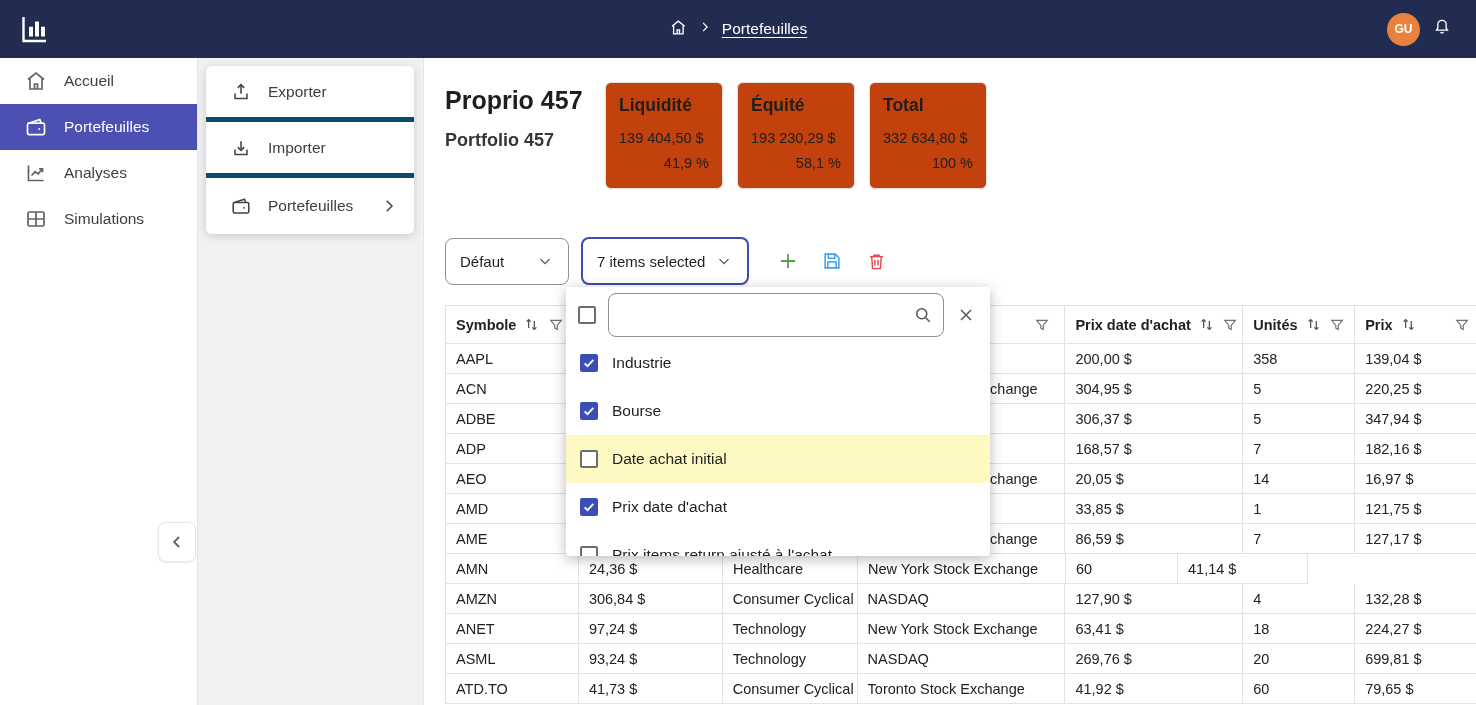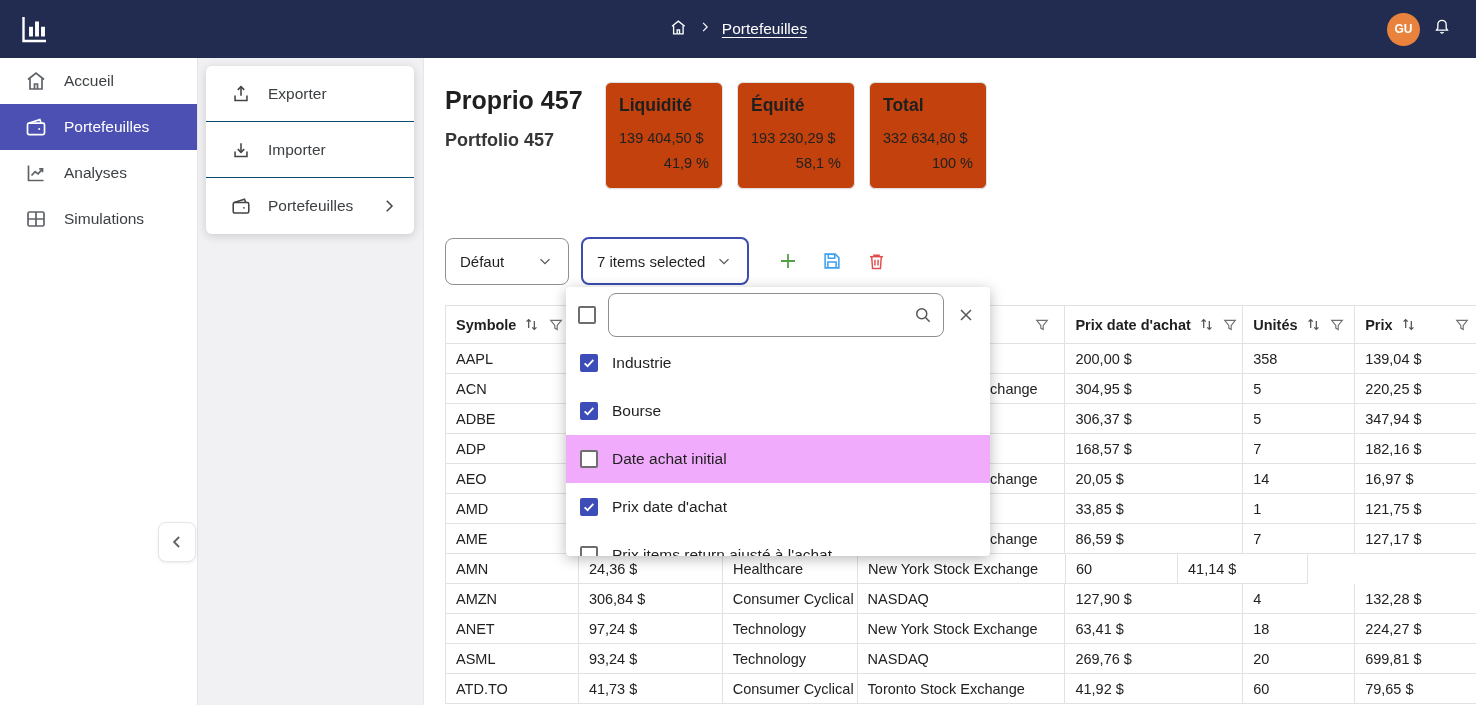--- a/index.html
+++ b/index.html
@@ -20,21 +20,21 @@
   .side-item .s-icon { margin-left:24px; width:24px; height:24px; color:#5f6368; }
   .side-item .s-label { margin-left:16px; font-size:15.5px; color:#3c4043; }
   .side-item.active { background:#4b50b2; }
   .side-item.active .s-icon { color:#fff; }
   .side-item.active .s-label { color:#fff; }
   .collapse-btn { position:absolute; left:158px; top:464px; width:38px; height:40px; background:#fff; border:1px solid #e6e6e6; border-radius:8px; box-shadow:0 1px 3px rgba(0,0,0,.08); display:flex; align-items:center; justify-content:center; color:#5f6368; cursor:pointer; }
 
   
   .drawer { position:absolute; left:198px; top:58px; width:226px; bottom:0; background:#f1f1f4; border-right:1px solid #e6e6e9; z-index:10; }
   .menu-card { position:absolute; left:8px; top:8px; width:208px; background:#fff; border-radius:6px; box-shadow:0 2px 10px rgba(0,0,0,.16); overflow:hidden; }
-  .menu-item { height:56px; display:flex; align-items:center; border-bottom:1px solid #0c4a6e; cursor:pointer; }
+  .menu-item { height:56px; display:flex; align-items:center; border-bottom:5px solid #0c4a6e; cursor:pointer; }
   .menu-item:last-child { border-bottom:none; }
   .menu-item .m-icon { margin-left:24px; width:22px; height:22px; color:#444; }
   .menu-item .m-label { margin-left:16px; font-size:15.5px; color:#3c4043; }
   .menu-item .m-chev { margin-left:auto; margin-right:16px; width:18px; height:18px; color:#444; }
 
   
   .main { position:absolute; left:424px; top:58px; right:0; bottom:0; background:#fff; }
 
   .page-head { position:absolute; left:21px; top:28px; }
   .page-title { font-size:25px; font-weight:bold; color:#1f1f1f; }
@@ -70,21 +70,21 @@
   .dd-panel { position:absolute; left:566px; top:287px; width:424px; height:269px; background:#fff; border-radius:4px; box-shadow:0 3px 14px rgba(0,0,0,.28); z-index:25; overflow:hidden; }
   .dd-head { position:relative; z-index:2; background:#fff; height:56px; display:flex; align-items:center; padding:0 14px 0 12px; }
   .checkbox { width:18px; height:18px; border:2px solid #6e6e6e; border-radius:2px; background:#fff; flex:none; display:flex; align-items:center; justify-content:center; cursor:pointer; }
   .checkbox.checked { background:#3d4db7; border-color:#3d4db7; }
   .dd-search { margin-left:12px; flex:1; height:44px; border:1px solid #8f8f8f; border-radius:8px; display:flex; align-items:center; padding:0 10px; }
   .dd-search input { border:none; outline:none; flex:1; font-size:15px; font-family:"Liberation Sans",sans-serif; min-width:0; }
   .dd-search .mag { width:20px; height:20px; color:#555; flex:none; }
   .dd-close { margin-left:12px; width:20px; height:20px; color:#555; cursor:pointer; flex:none; }
   .dd-list { position:relative; z-index:1; margin-top:-4px; }
   .dd-item { height:48px; display:flex; align-items:center; padding-left:14px; cursor:pointer; }
-  .dd-item.hover { background:#f0abfc; }
+  .dd-item.hover { background:#fef9c3; }
   .dd-item .dd-label { margin-left:14px; font-size:15.5px; color:#1f1f1f; }
   .check-svg { width:14px; height:14px; color:#fff; }
 </style>
 </head>
 <body>
 
 <div class="navbar">
   <div class="logo">
     <svg width="36" height="36" viewBox="0 0 24 24" fill="none" stroke="#fff" stroke-width="1.6">
       <path d="M5 4v16h15"></path>

